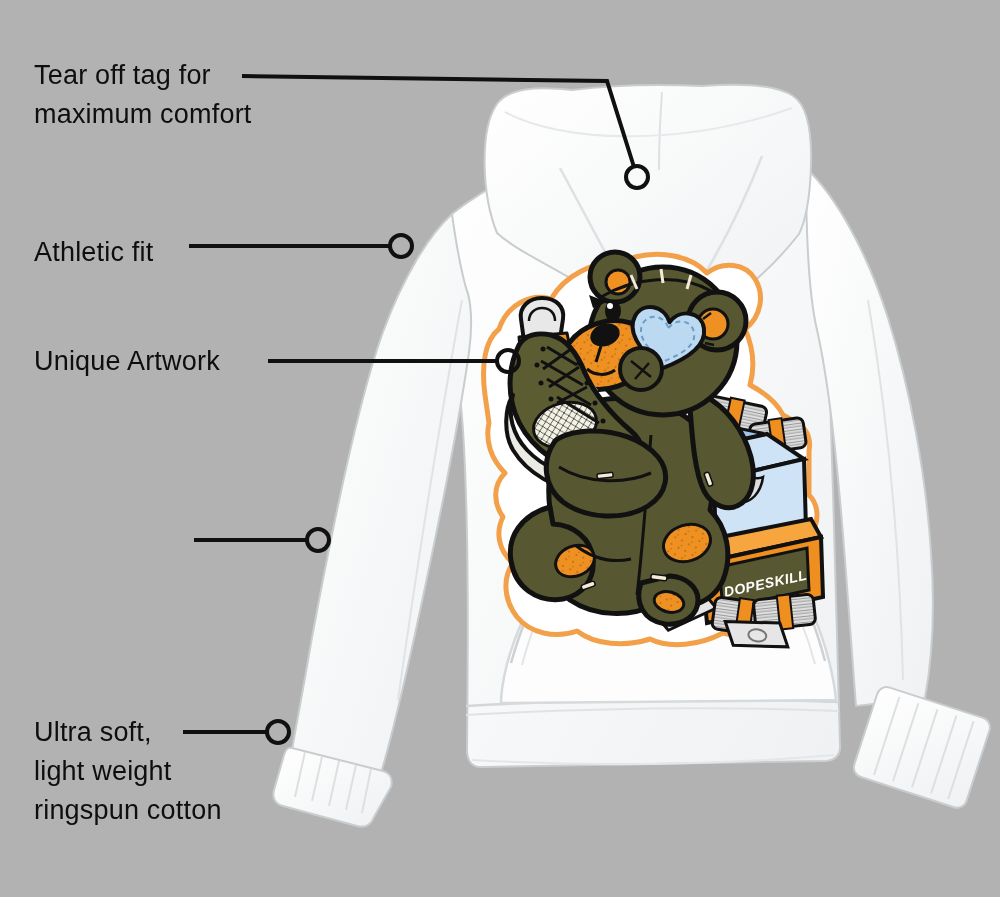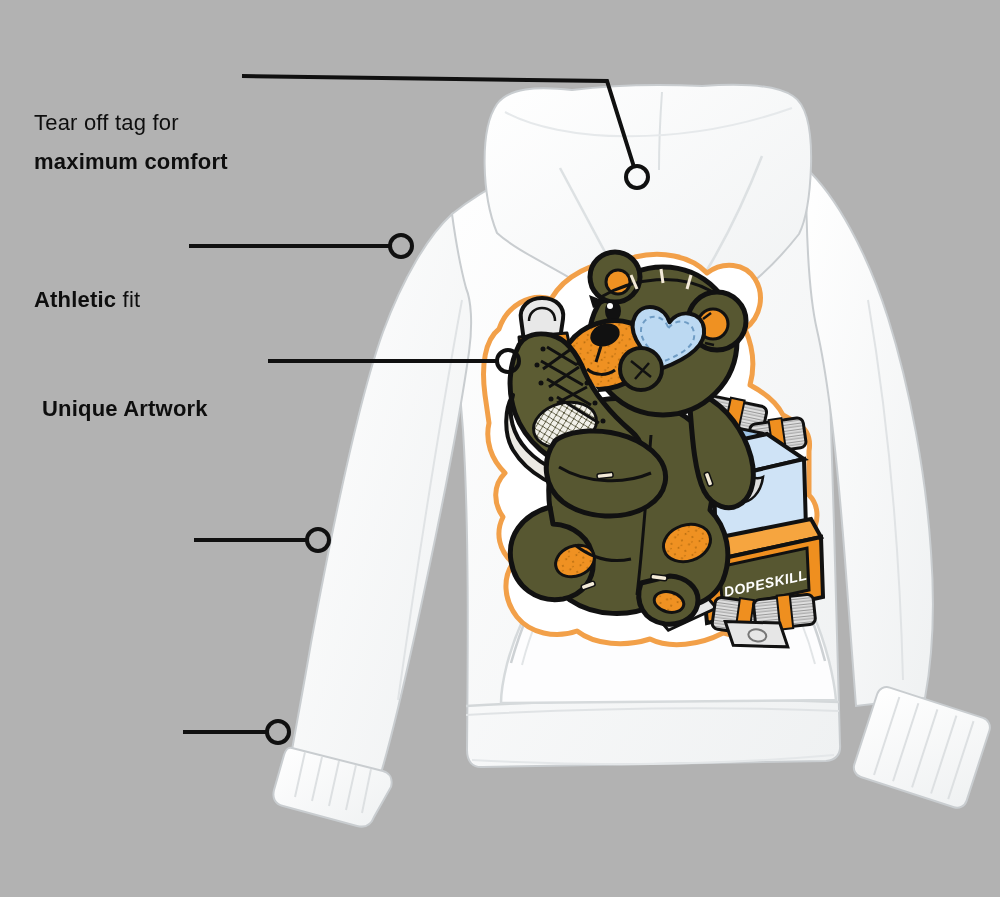--- a/index.html
+++ b/index.html
@@ -9,28 +9,27 @@
     font-family:"Liberation Sans","DejaVu Sans",sans-serif;
   }
   .stage{
     position:relative;width:1000px;height:897px;
     background:#b2b2b2;overflow:hidden;
   }
   svg.scene{position:absolute;left:0;top:0;}
   .callout{
     position:absolute;
     color:#0e0e0e;
-    font-size:22px;
+    font-size:27px;
     line-height:39px;
     letter-spacing:.2px;
     white-space:nowrap;
     z-index:5;
-    margin-top:47px;
   }
-  .callout .b{font-weight:700;}
+  .callout .b{font-weight:400;}
 </style>
 </head>
 <body>
 
 <div class="stage">
 
 <svg class="scene" width="1000" height="897" viewBox="0 0 1000 897">
   <defs>
     <linearGradient id="fab" x1="0" y1="0" x2="1" y2="1">
       <stop offset="0" stop-color="#ffffff"></stop>
@@ -305,19 +304,24 @@
 
   <div class="callout" style="left:34px;top:56px">
     <span>Tear off tag for</span><br>
     <span class="b">maximum comfort</span>
   </div>
 
   <div class="callout" style="left:34px;top:233px">
     <span class="b">Athletic</span><span> fit</span>
   </div>
 
-  <div class="callout" style="left:42px;top:342px">
+  <div class="callout" style="left:34px;top:342px">
     <span class="b">Unique Artwork</span>
   </div>
 
 
+  <div class="callout" style="left:34px;top:713px">
+    <span class="b">Ultra soft,</span><br>
+    <span>light weight</span><br>
+    <span class="b">ringspun cotton</span>
+  </div>
 
 </div>
 
 </body></html>

